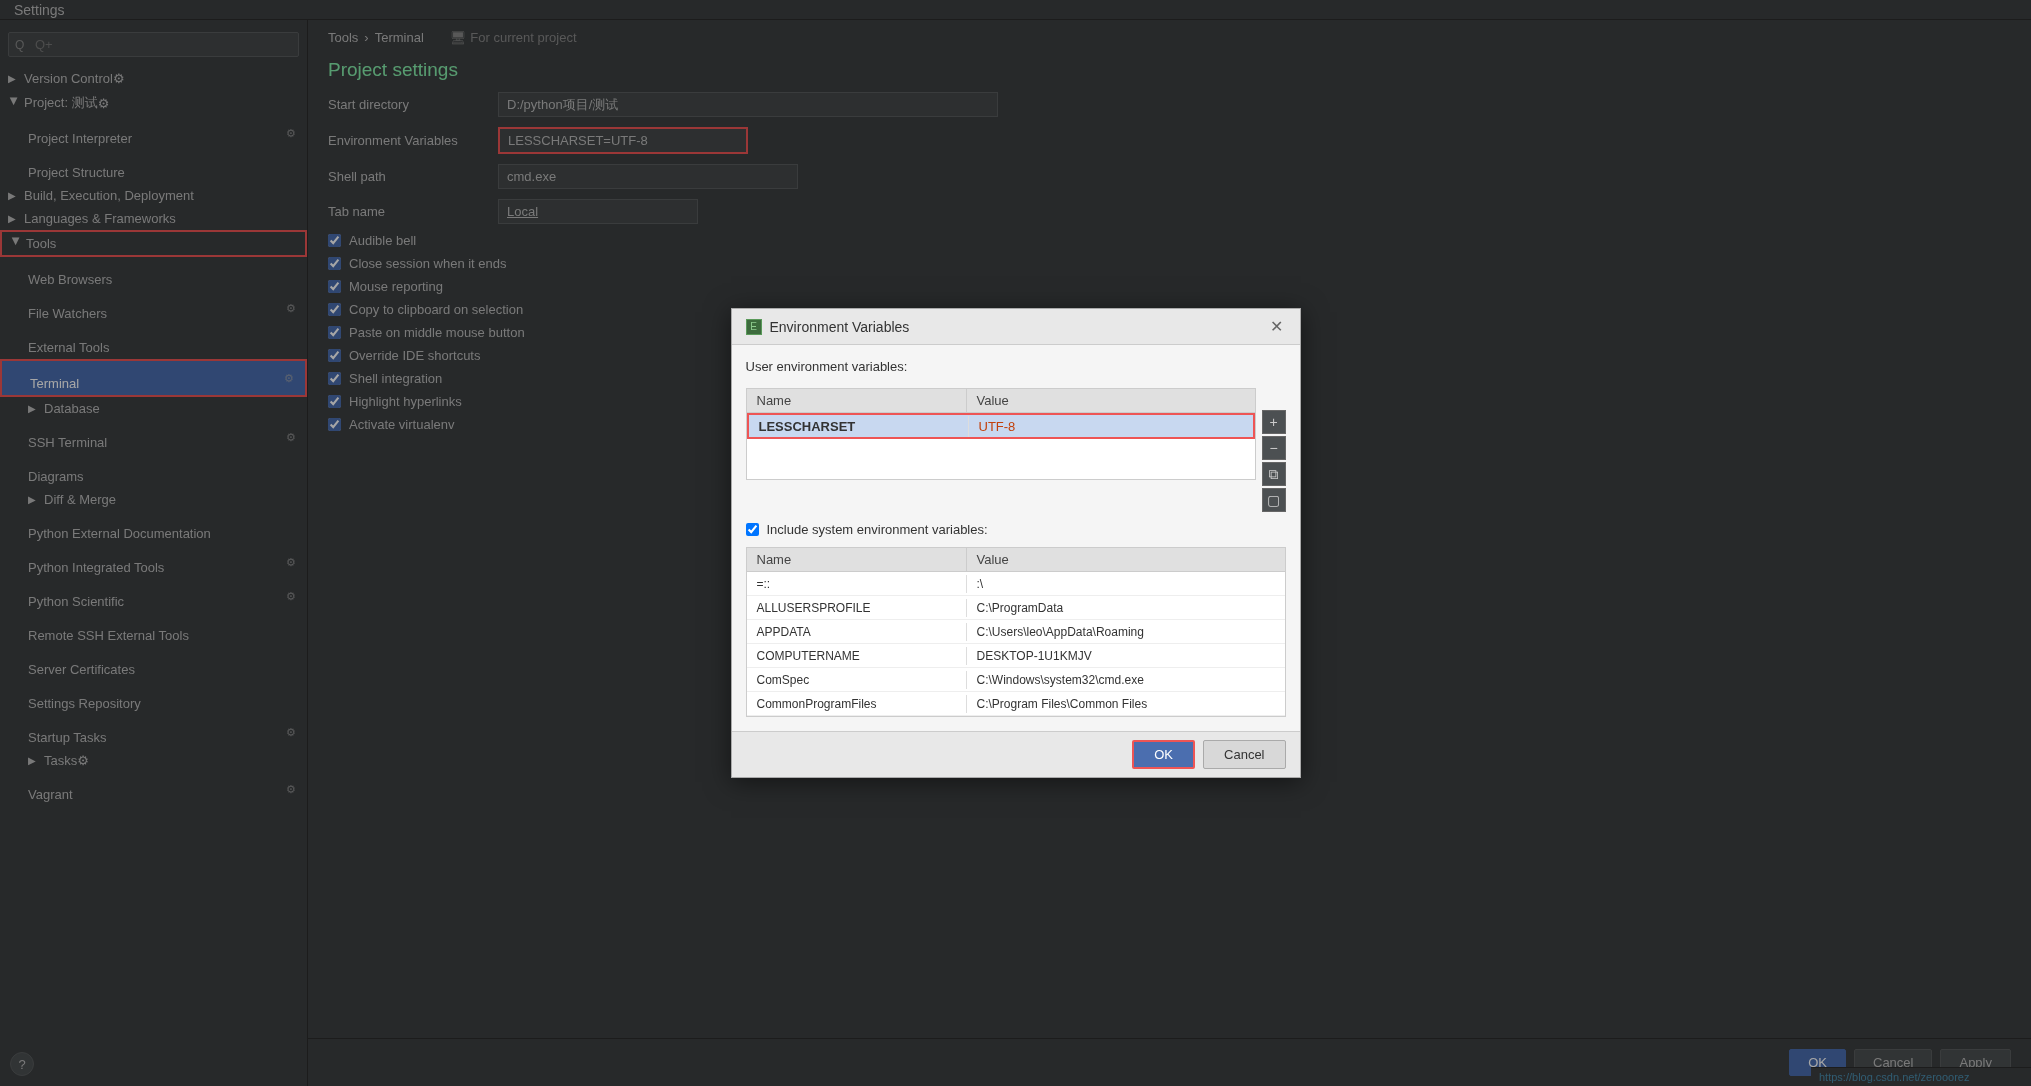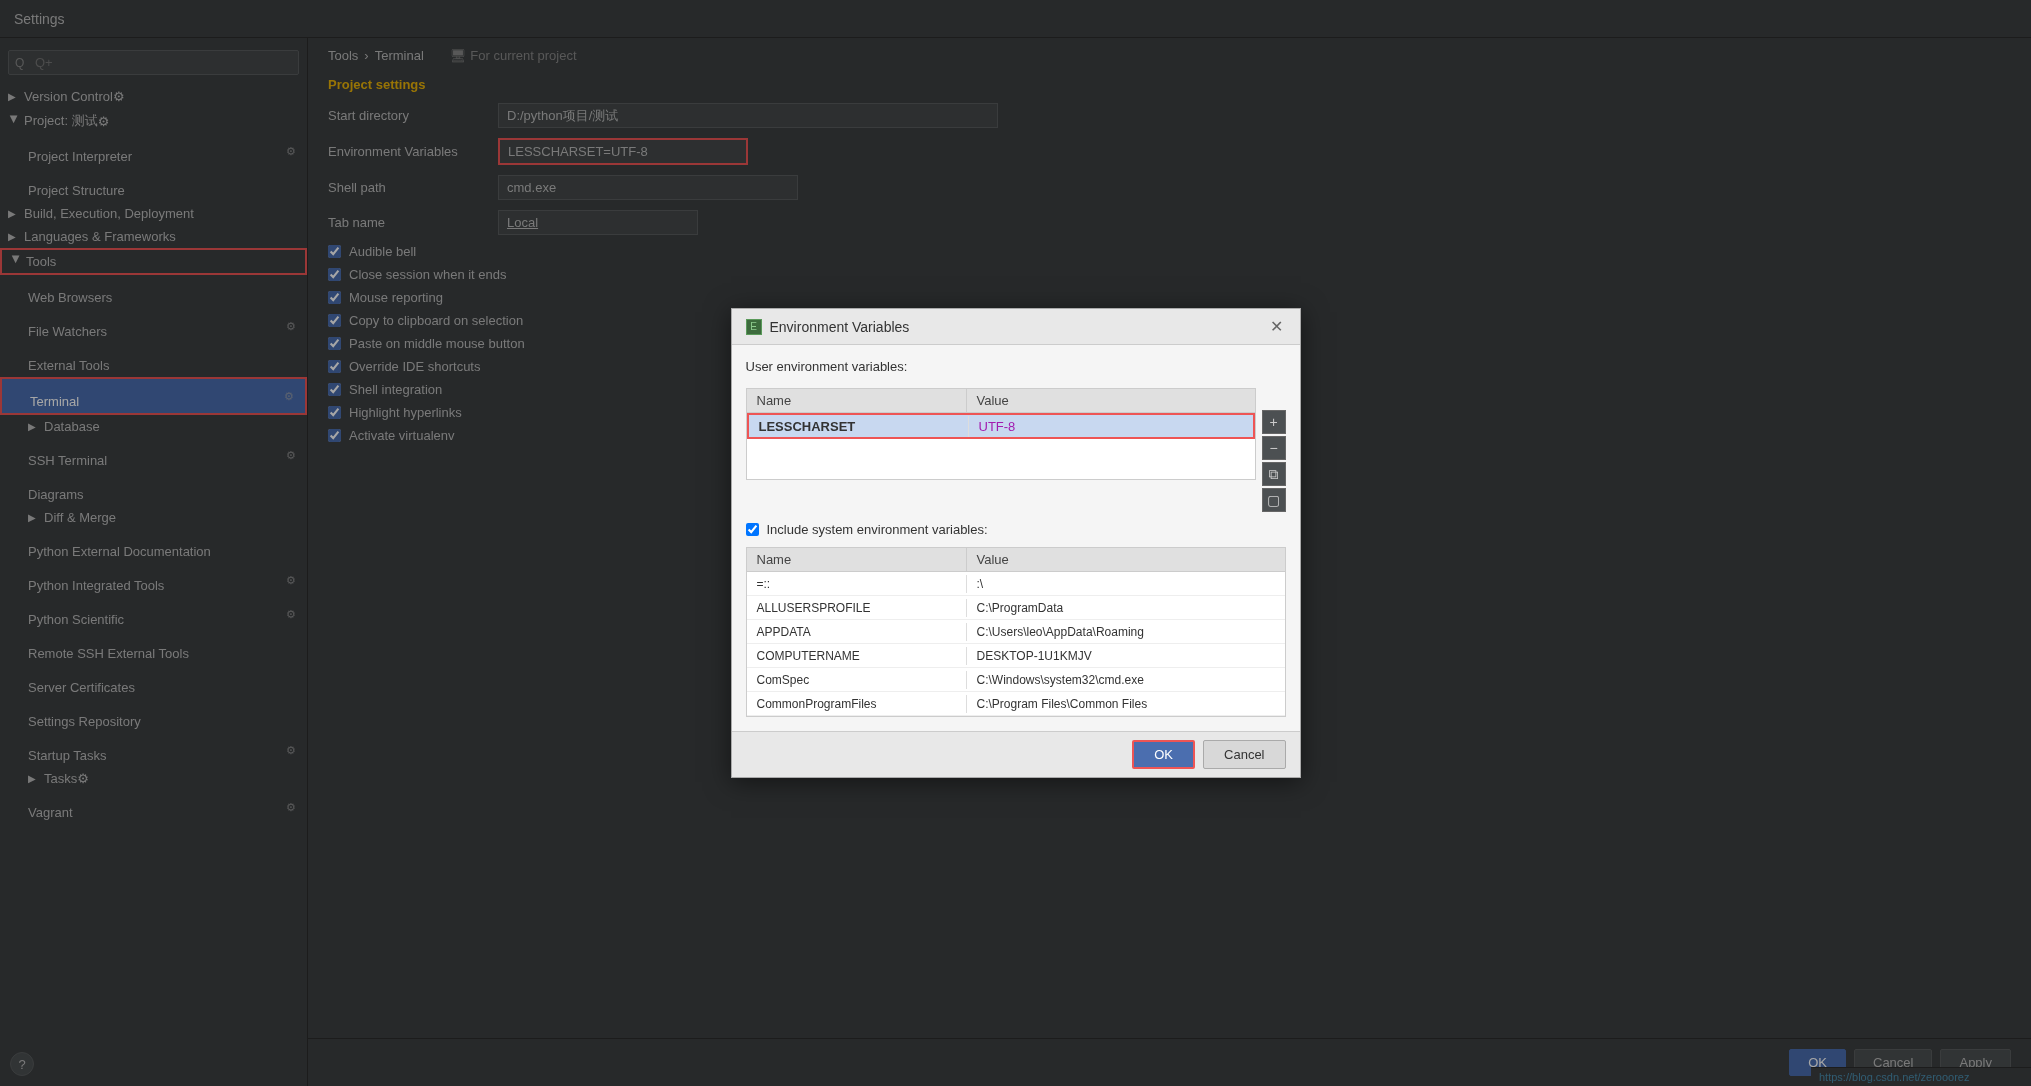--- a/index.html
+++ b/index.html
@@ -17,21 +17,21 @@
     
     .main-window {
       display: flex;
       flex-direction: column;
       width: 100%;
       height: 100%;
     }
 
     .title-bar {
       background: #3c3f41;
-      height: 38px;
+      height: 20px;
       display: flex;
       align-items: center;
       padding: 0 14px;
       font-size: 14px;
       color: #bbb;
       border-bottom: 1px solid #2b2b2b;
     }
 
     .content-area {
       display: flex;
@@ -152,23 +152,23 @@
     .for-project-tag {
       margin-left: 20px;
       color: #888;
       display: flex;
       align-items: center;
       gap: 4px;
     }
 
     .section-heading {
       padding: 8px 20px 6px 20px;
-      font-size: 13px;
-      color: #eab308;
-      font-weight: 700;
+      font-size: 19px;
+      color: #86efac;
+      font-weight: 400;
     }
 
     .form-row {
       display: flex;
       align-items: center;
       padding: 5px 20px;
       gap: 10px;
     }
 
     .form-label {
@@ -357,21 +357,21 @@
       border-right: 1px solid #ddd;
       font-size: 13px;
       color: #333;
       font-weight: bold;
     }
 
     .dialog-table-row .cell-value {
       flex: 1;
       padding: 3px 10px;
       font-size: 13px;
-      color: #a21caf;
+      color: #c2410c;
     }
 
     .dialog-action-btn {
       width: 24px;
       height: 24px;
       background: #4c5052;
       border: 1px solid #666;
       color: #ccc;
       cursor: pointer;
       display: flex;

